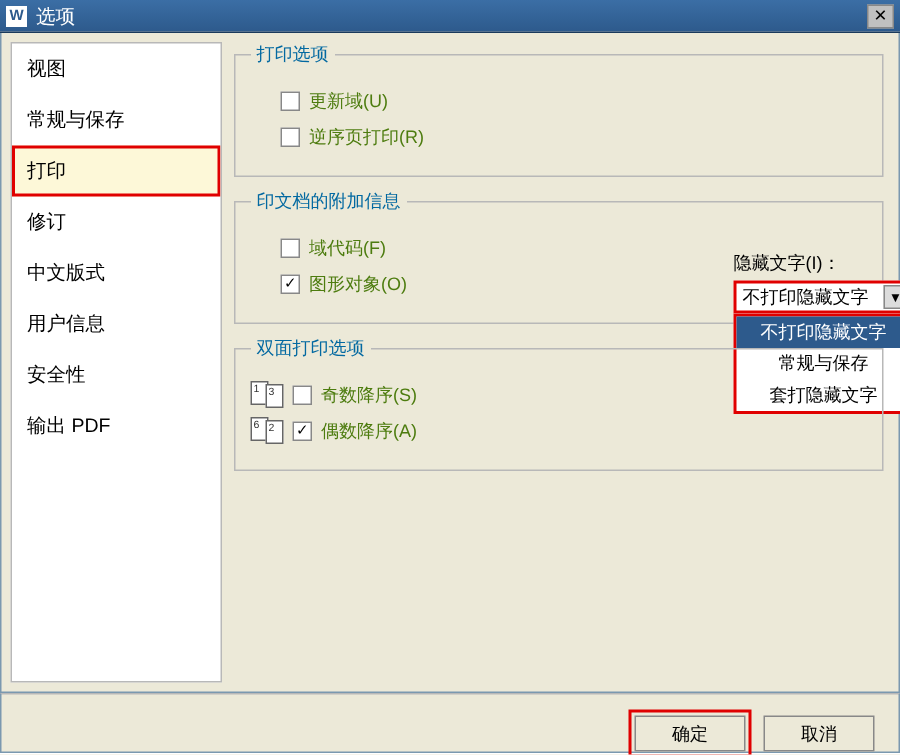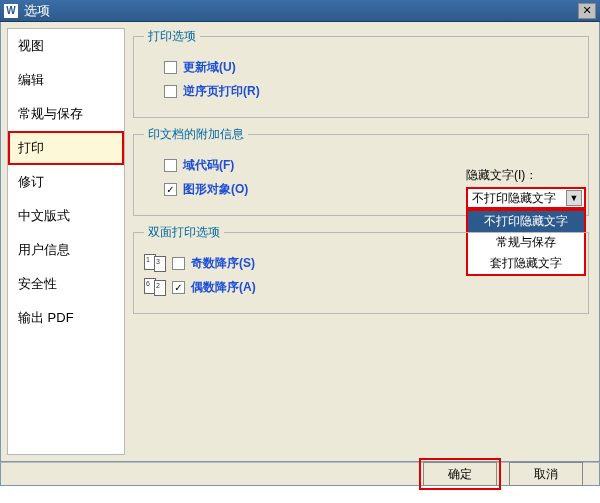--- a/index.html
+++ b/index.html
@@ -44,21 +44,21 @@
     cursor: pointer;
   }
   .body {
     display: flex;
     height: 440px;
     background: #ece9d8;
     border: 1px solid #7a98af;
     border-top: none;
   }
   .sidebar {
-    width: 118px;
+    width: 141px;
     background: #fff;
     border: 1px solid #b8b8b8;
     margin: 6px 0 6px 6px;
     overflow: hidden;
   }
   .sidebar-item {
     padding: 8px 10px;
     cursor: pointer;
     color: #000;
     font-size: 13px;
@@ -98,21 +98,21 @@
     background: #fff;
     margin-right: 6px;
     display: inline-flex;
     align-items: center;
     justify-content: center;
     font-size: 10px;
     color: #000;
     cursor: pointer;
   }
   .check.checked::after { content: "✓"; }
-  .label { color: #1d4ed8; font-weight: bold; }
+  .label { color: #4d7c0f; }
   .group2 { position: relative; }
   .hidden-text-label { position: absolute; left: 332px; top: 24px; }
   .combo-wrap {
     position: absolute;
     left: 332px;
     top: 44px;
     width: 120px;
     text-align: center;
   }
   .combo {
@@ -165,23 +165,23 @@
   .icon-pages span {
     position: absolute;
     font-size: 7px;
     color: #333;
     z-index: 1;
   }
   .footer {
     background: #ece9d8;
     border: 1px solid #7a98af;
     border-top: 1px solid #b8b8b8;
-    height: 24px;
-    display: flex;
-    align-items: center;
+    height: 40px;
+    display: flex;
+    align-items: flex-end;
     justify-content: flex-end;
     padding: 0 16px;
     gap: 12px;
   }
   .btn {
     min-width: 74px;
     height: 24px;
     background: #ece9d8;
     border: 1px solid #888;
     display: flex;
@@ -200,21 +200,20 @@
 
 <div class="titlebar">
   <div class="app-icon">W</div>
   <div class="title">选项</div>
   <div class="close">✕</div>
 </div>
 
 <div class="body">
   <div class="sidebar" id="sidebar">
       <div class="sidebar-item">视图</div>
-      <div class="sidebar-item">编辑</div>
       <div class="sidebar-item">常规与保存</div>
       <div class="sidebar-item selected">打印</div>
       <div class="sidebar-item">修订</div>
       <div class="sidebar-item">中文版式</div>
       <div class="sidebar-item">用户信息</div>
       <div class="sidebar-item">安全性</div>
       <div class="sidebar-item">输出 PDF</div>
     </div>
 
   <div class="main">

